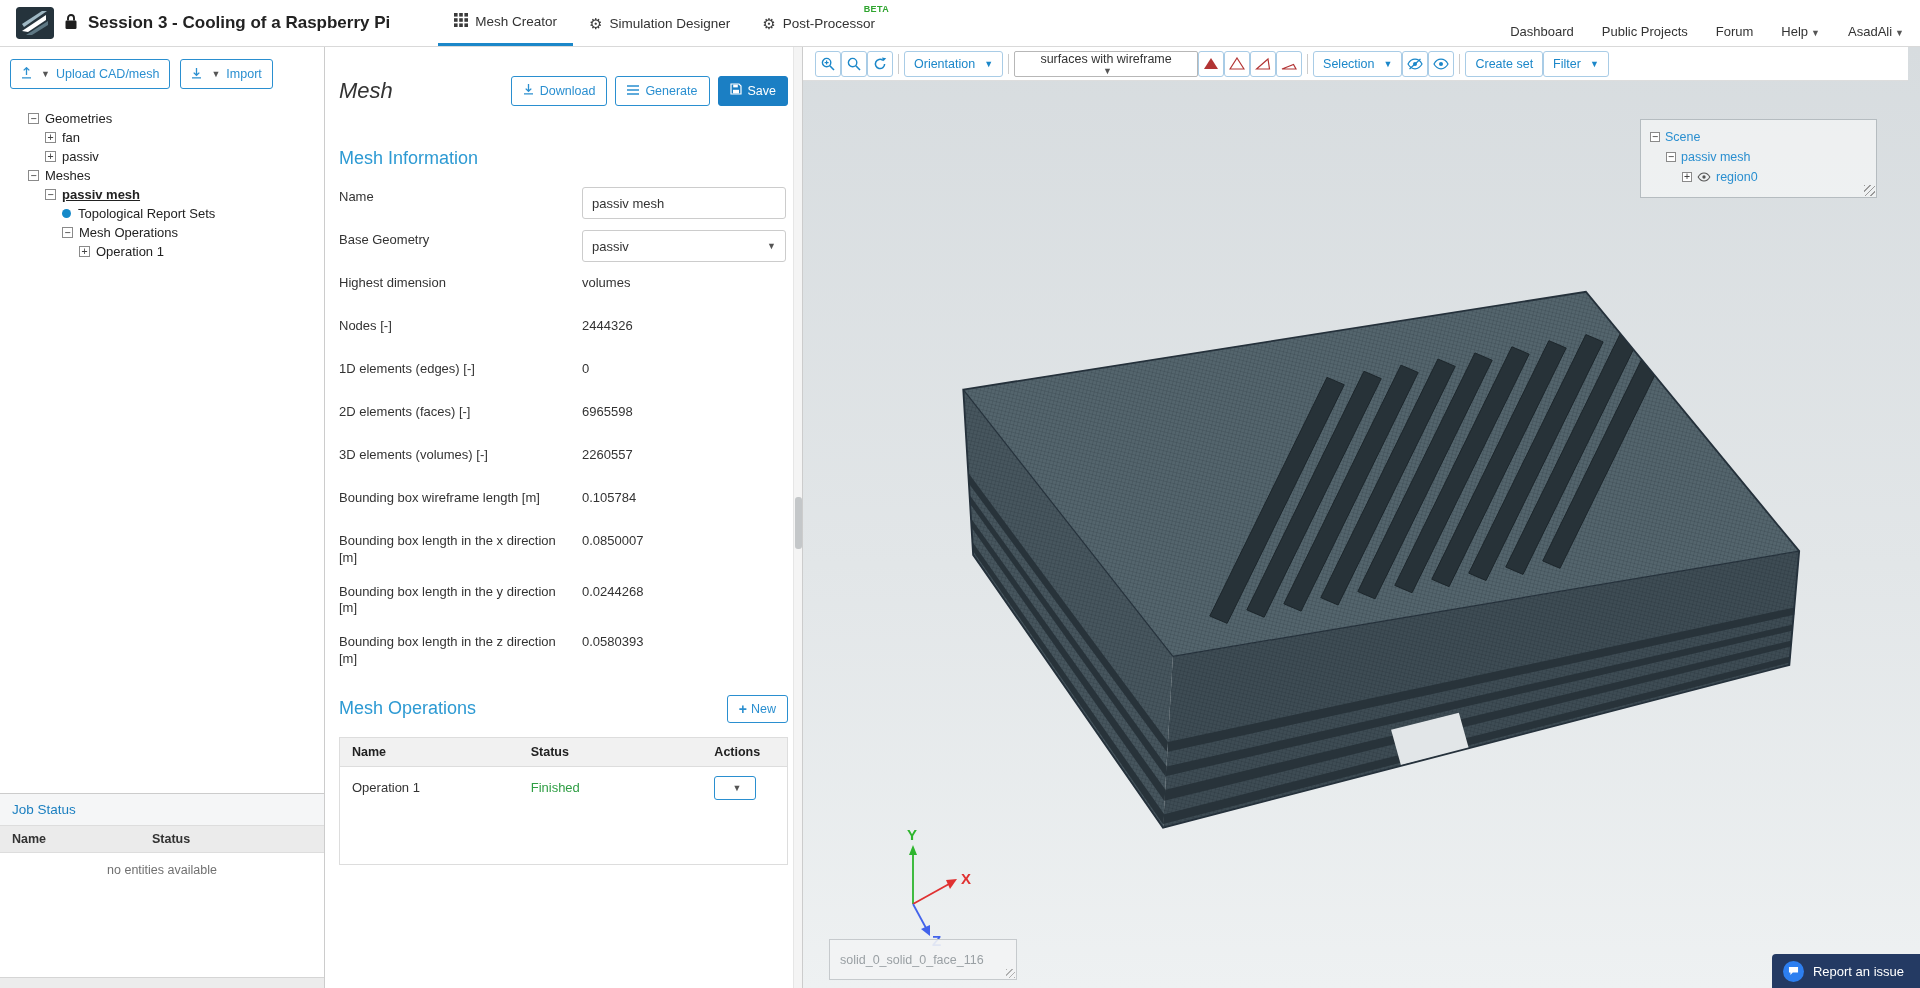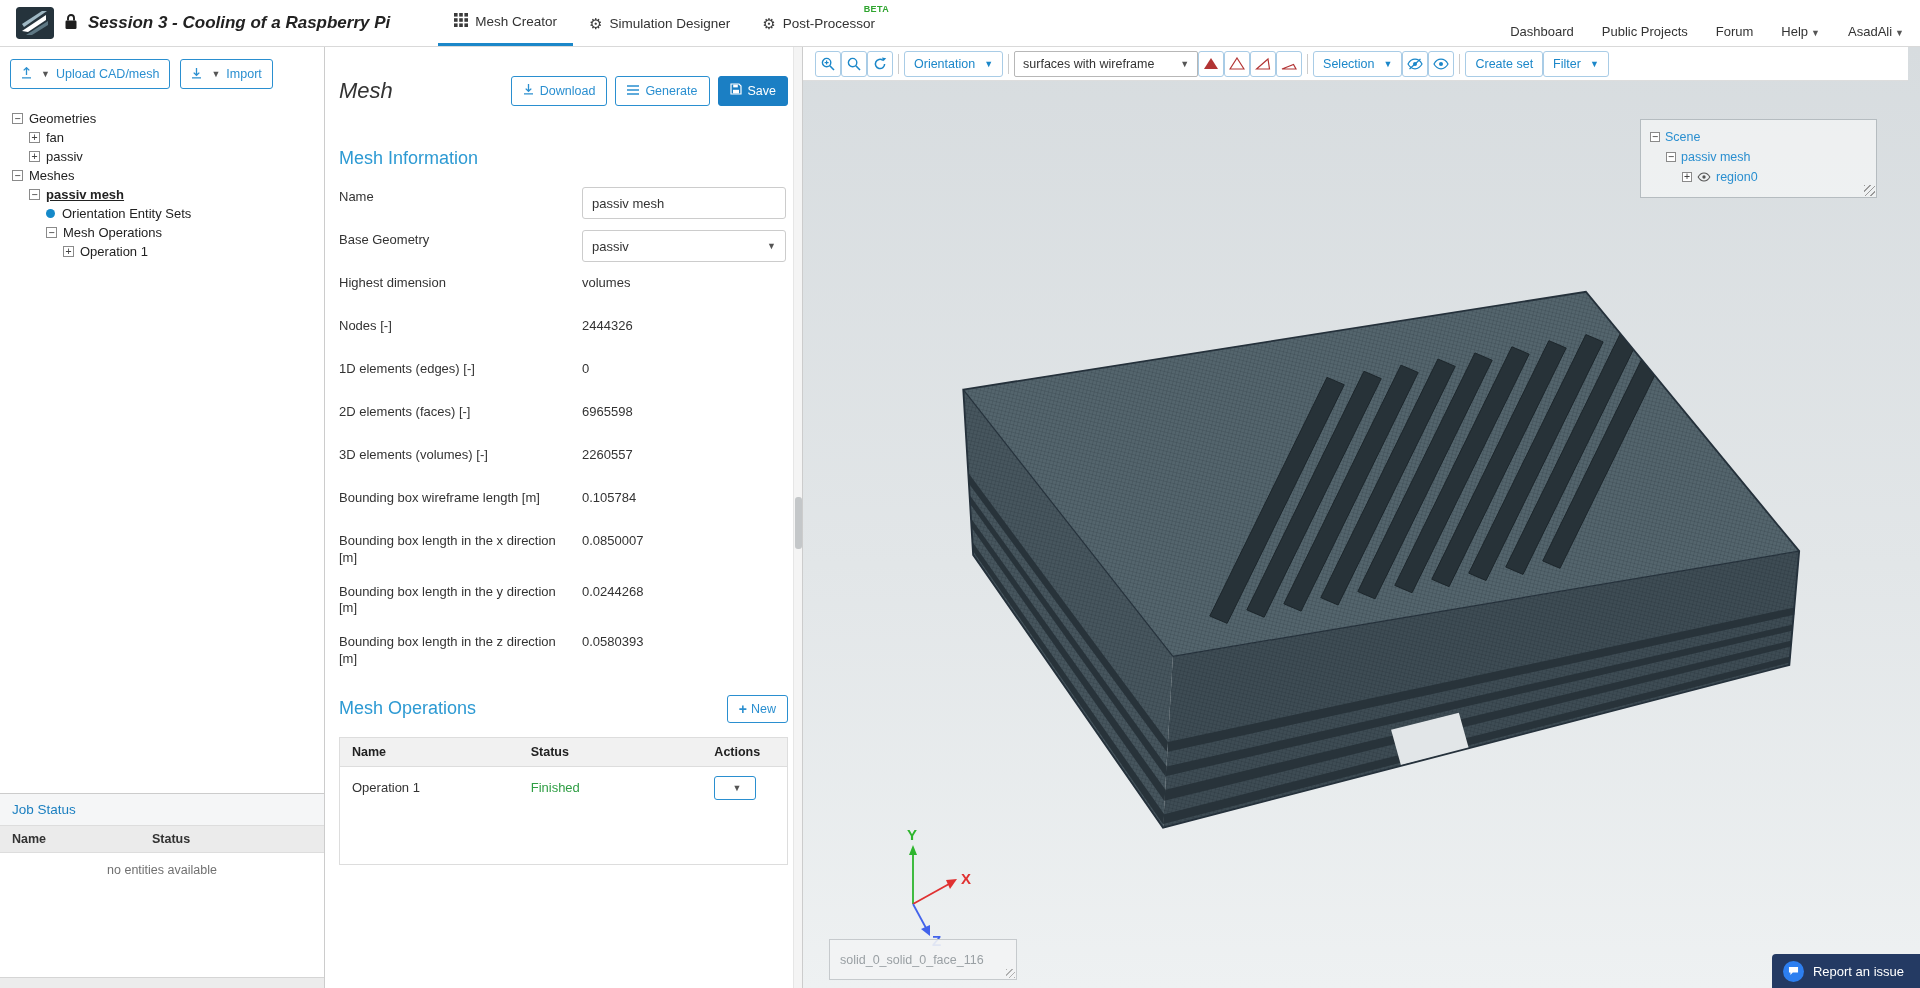--- a/index.html
+++ b/index.html
@@ -2,21 +2,21 @@
 <html><head>
 <meta charset="utf-8">
 <style>
   html,body{margin:0;padding:0;}
   body{width:1920px;height:988px;overflow:hidden;background:#fff;
        font-family:"Liberation Sans",sans-serif;font-size:13px;color:#333;}
   *{box-sizing:border-box;}
 
   
   .navbar{height:47px;background:#fff;border-bottom:1px solid #d9d9d9;display:flex;align-items:stretch;padding:0 16px;position:relative;z-index:10;}
-  .nav-left{display:flex;align-items:center;gap:10px;font-style:italic;}
+  .nav-left{display:flex;align-items:center;gap:10px;}
   .logo{width:38px;height:32px;border-radius:3px;overflow:hidden;flex:none;}
   .title{font-size:17px;font-weight:bold;color:#222;white-space:nowrap;}
   .tabs{display:flex;align-items:stretch;margin-left:48px;}
   .tab{display:flex;align-items:center;gap:7px;padding:0 16px;color:#333;font-size:13.5px;position:relative;cursor:pointer;}
   .tab.active{border-bottom:3px solid #1b87c9;}
   .tab .beta{position:absolute;top:4px;right:2px;color:#2fa52f;font-size:9px;font-weight:bold;letter-spacing:.4px;margin-left:37px;}
   .gear{font-size:15px;color:#3c3c3c;line-height:1;}
   .nav-right{margin-left:auto;display:flex;align-items:center;gap:28px;font-size:13px;color:#333;}
   .navlink{cursor:pointer;white-space:nowrap;margin-top:16px;}
   .caret{font-size:9px;color:#555;margin-left:3px;}
@@ -24,21 +24,21 @@
   
   .main{display:flex;height:941px;}
   .left-panel{width:325px;flex:none;border-right:1px solid #ccc;display:flex;flex-direction:column;background:#fff;}
   .mid-panel{width:478px;flex:none;border-right:1px solid #ccc;background:#fff;position:relative;padding:16px 14px 0 14px;}
   .viewport{flex:1;position:relative;overflow:hidden;background:linear-gradient(180deg,#d7dcdf 0%,#e2e6e8 55%,#eef1f2 100%);}
 
   
   .lp-buttons{display:flex;gap:10px;padding:12px 10px 10px 10px;}
   .obtn{border:1px solid #2a8fd0;color:#2a8fd0;background:#fff;border-radius:3px;height:30px;display:flex;align-items:center;gap:6px;padding:0 10px;font-size:12.5px;cursor:pointer;}
   .obtn svg{flex:none;}
-  .tree{padding:10px 12px;flex:1;overflow:hidden;}
+  .tree{padding:10px 12px;flex:1;overflow:hidden;margin-left:16px;}
   .titem{display:flex;align-items:center;height:19px;font-size:13px;color:#222;cursor:pointer;white-space:nowrap;}
   .exp{width:11px;height:11px;border:1px solid #8a8a8a;background:#fff;display:inline-flex;align-items:center;justify-content:center;font-size:10px;line-height:1;color:#444;margin-right:6px;flex:none;font-family:"DejaVu Sans Mono",monospace;}
   .exp.minus::before{content:"−";}
   .exp.plus::before{content:"+";}
   .bullet{width:9px;height:9px;border-radius:50%;background:#1589c9;margin-right:7px;flex:none;}
   .sel-item{font-weight:bold;text-decoration:underline;}
   .job-status{border-top:1px solid #ccc;}
   .js-title{background:#f5f6f7;border-bottom:1px solid #ddd;color:#1b7fc0;font-size:13.5px;padding:8px 12px;}
   .js-head{display:flex;background:#ebebeb;border-bottom:1px solid #ddd;font-weight:bold;font-size:12.5px;}
   .js-head span{padding:6px 12px;}
@@ -69,21 +69,21 @@
   .status-finished{color:#2f9e44;}
   .actsel{width:42px;height:24px;border:1px solid #2a8fd0;border-radius:3px;background:#fff;display:flex;align-items:center;justify-content:center;color:#2a8fd0;cursor:pointer;}
   .filler td{height:56px;}
   .mscroll{position:absolute;top:0;right:0;width:9px;height:100%;background:#f4f4f4;border-left:1px solid #e6e6e6;}
   .mthumb{position:absolute;top:450px;left:1px;width:7px;height:52px;background:#c4c7c9;border-radius:3px;}
 
   
   .vtoolbar{position:absolute;top:0;left:0;right:12px;height:34px;background:#fff;border-bottom:1px solid #ddd;display:flex;align-items:center;padding:0 12px;z-index:5;}
   .vbtn{height:26px;min-width:26px;border:1px solid #a9cce6;background:#fff;border-radius:3px;color:#1b87c9;display:flex;align-items:center;justify-content:center;padding:0 9px;font-size:12.5px;gap:6px;cursor:pointer;white-space:nowrap;}
   .vbtn.icon-only{padding:0;width:26px;}
-  .vselect{height:26px;border:1px solid #b7b7b7;background:#fff;color:#333;display:flex;align-items:center;justify-content:space-between;padding:0 8px;font-size:12.5px;border-radius:2px;width:184px;cursor:pointer;}
+  .vselect{height:26px;border:1px solid #b7b7b7;background:#fff;color:#333;display:flex;align-items:center;justify-content:flex-end;padding:0 8px;font-size:12.5px;border-radius:2px;width:184px;cursor:pointer;flex-direction:column;}
   .vsep{width:1px;height:20px;background:#ccc;margin:0 5px;flex:none;}
   .mesh-svg{position:absolute;inset:0;width:100%;height:100%;z-index:1;}
   .scene-box{position:absolute;top:72px;right:43px;width:237px;background:rgba(255,255,255,0.55);border:1px solid #b5bcc0;padding:7px 9px 10px 9px;font-size:12.5px;color:#2a8fd0;z-index:6;}
   .scene-row{display:flex;align-items:center;height:20px;cursor:pointer;}
   .scene-row .exp{width:10px;height:10px;margin-right:5px;}
   .scene-resize{position:absolute;right:1px;bottom:1px;width:11px;height:11px;background:repeating-linear-gradient(135deg,#9a9a9a 0 1px,transparent 1px 4px);cursor:nwse-resize;}
   .axis-triad{position:absolute;left:66px;bottom:38px;z-index:6;}
   .hoverlabel{position:absolute;left:26px;bottom:8px;width:188px;height:41px;background:rgba(242,243,244,0.9);border:1px solid #c6cacd;color:#9aa0a4;font-size:12.5px;display:flex;align-items:center;padding:0 10px;z-index:6;}
   .hl-resize{position:absolute;right:1px;bottom:1px;width:9px;height:9px;background:repeating-linear-gradient(135deg,#b0b0b0 0 1px,transparent 1px 4px);}
   .report{position:absolute;right:0;bottom:0;height:34px;background:#243a63;color:#fff;display:flex;align-items:center;gap:9px;padding:0 16px 0 11px;font-size:13px;border-top-left-radius:4px;z-index:7;cursor:pointer;}
@@ -188,21 +188,21 @@
       <div class="titem" style="padding-left:0">
         <span class="exp minus"></span>
         <span>Meshes</span>
       </div>
       <div class="titem" style="padding-left:17px">
         <span class="exp minus"></span>
         <span class="sel-item">passiv mesh</span>
       </div>
       <div class="titem" style="padding-left:34px">
         <span class="bullet"></span>
-        <span>Orientation Entity Sets</span>
+        <span>Topological Report Sets</span>
       </div>
       <div class="titem" style="padding-left:34px">
         <span class="exp minus"></span>
         <span>Mesh Operations</span>
       </div>
       <div class="titem" style="padding-left:51px">
         <span class="exp plus"></span>
         <span>Operation 1</span>
       </div>
     </div>

